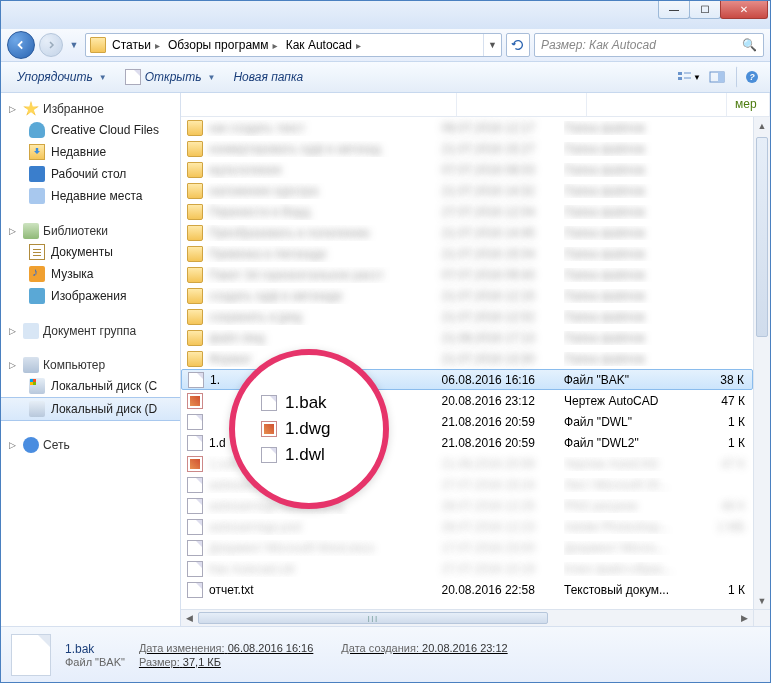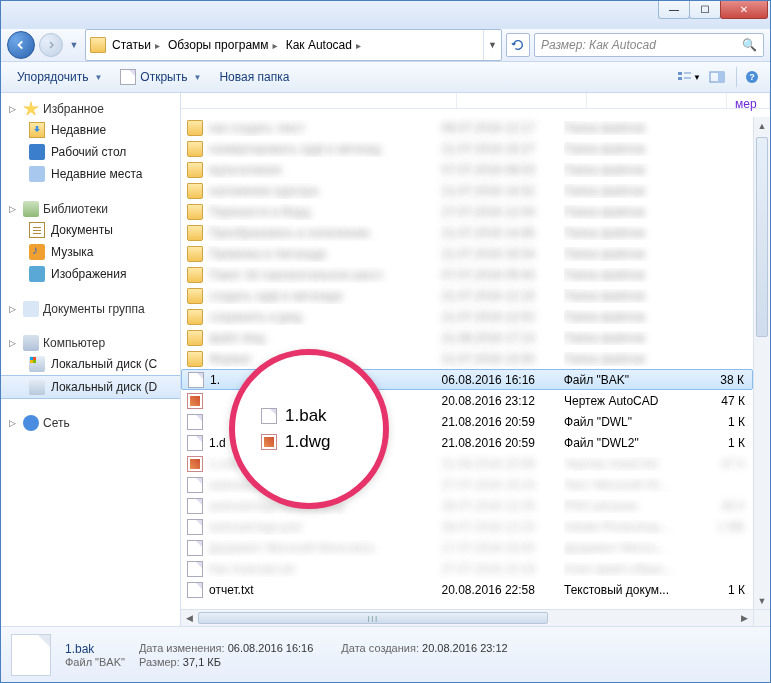--- a/index.html
+++ b/index.html
@@ -6,31 +6,31 @@
   body { background: #fff; }
   .window { width: 771px; height: 683px; border: 1px solid #4a80c0; position: relative; background: #fff; }
   .titlebar { height: 28px; background: linear-gradient(#e8f0fb, #d6e4f7); display: flex; justify-content: flex-end; align-items: flex-start; padding: 0; }
   .titlebar .win-btns { display: flex; gap: 0; margin-right: 2px; margin-top: 0; }
   .win-btn { width: 32px; height: 18px; border: 1px solid #9db9d8; border-top: none; background: linear-gradient(#f3f7fc,#e1ecf9); font-size: 10px; display: flex; align-items: center; justify-content: center; border-radius: 0 0 3px 3px; margin-left: -1px; }
   .win-btn.close { background: linear-gradient(#e58b87,#c94b44); color: #fff; border-color: #a43c36; width: 48px; }
   .navbar { height: 32px; background: linear-gradient(#f7fafe,#e6eefb); display: flex; align-items: center; padding: 0 6px; gap: 4px; }
   .nav-back { width: 28px; height: 28px; border-radius: 50%; background: radial-gradient(circle at 30% 30%, #6fa8e8, #2a63b0); display:flex; align-items:center; justify-content:center; color:#fff; font-size:14px; border:1px solid #2a5a9c;}
   .nav-fwd { width: 24px; height: 24px; border-radius: 50%; background: radial-gradient(circle at 30% 30%, #e6eef8, #c3d3e8); display:flex; align-items:center; justify-content:center; color:#8a9db2; font-size:12px; border:1px solid #b5c6db;}
   .nav-drop { width: 14px; display:flex; align-items:center; justify-content:center; color:#4a6ea0; font-size:9px;}
-  .addressbar { flex: 1; height: 32px; border: 1px solid #a8bdd9; background: #fff; display: flex; align-items: center; font-size: 12px; border-radius: 2px; }
+  .addressbar { flex: 1; height: 24px; border: 1px solid #a8bdd9; background: #fff; display: flex; align-items: center; font-size: 12px; border-radius: 2px; }
   .addressbar .folder-ic { width:16px; height:16px; margin:0 4px; background:linear-gradient(#ffe9a8,#f4c559); border-radius:1px; border:1px solid #d1a542;}
   .crumb { padding: 0 2px; display:flex; align-items:center; height:100%;}
   .crumb .sep { color:#666; padding:0 4px; font-size:10px;}
   .spacer { flex:1; }
   .addr-drop { width:18px; display:flex; align-items:center; justify-content:center; font-size:9px; color:#555; border-left:1px solid #d6e0ef; height:100%;}
   .refresh { width:24px; height:24px; border:1px solid #a8bdd9; background:#fff; display:flex; align-items:center; justify-content:center; border-radius:2px;}
   .refresh svg { width:14px; height:14px; stroke:#2a63b0; fill:none; stroke-width:1.5;}
   .searchbox { width: 230px; height:24px; border:1px solid #a8bdd9; background:#fff; display:flex; align-items:center; padding:0 6px; font-size:12px; color:#888; font-style:italic; border-radius:2px; position:relative;}
   .searchbox .mag { position:absolute; right:6px; color:#4b7bc2; font-style:normal;}
-  .toolbar { height: 32px; background: linear-gradient(#f7fbff,#e4edf8); border-top:1px solid #c7d8ee; border-bottom:1px solid #c7d8ee; display:flex; align-items:center; padding: 0 8px; font-size: 12px; gap: 2px;}
+  .toolbar { height: 32px; background: linear-gradient(#f7fbff,#e4edf8); border-top:1px solid #c7d8ee; border-bottom:1px solid #c7d8ee; display:flex; align-items:center; padding: 0 8px; font-size: 12px; gap: 2px; font-style: italic;}
   .tool-item { padding: 4px 8px; color: #1a3e7a; display:flex; align-items:center; gap:4px; border-radius:2px;}
   .tool-item .dd { font-size:8px; color:#4a6ea0; margin-left:2px;}
   .tool-sep { flex:1; }
   .tool-icons { display:flex; align-items:center; gap:2px;}
   .tool-icon { width:26px; height:22px; display:flex; align-items:center; justify-content:center; border:1px solid transparent; border-radius:2px;}
   .tool-icon.vsep { border-left:1px solid #c0d0e6; margin-left:4px; padding-left:6px;}
   .body { display:flex; height: calc(100% - 28px - 32px - 32px - 56px); }
   .sidebar { width: 180px; border-right:1px solid #d6e0ef; overflow:hidden; font-size:12px; padding:6px 0 0 0; background:#fff;}
   .sb-group { margin-bottom: 14px; }
   .sb-head { display:flex; align-items:center; gap:4px; padding:2px 8px; color:#333;}
@@ -53,21 +53,21 @@
   .ic-comp { background:linear-gradient(#d8e2ee,#b0c2d8); border-radius:2px;}
   .ic-disk { background:linear-gradient(#e6eef6,#b8c8dc); border-radius:2px; position:relative;}
   .ic-disk.win::before{content:"";position:absolute;left:1px;top:1px;width:6px;height:6px;background:conic-gradient(#f25022 0 25%,#7fba00 0 50%,#ffb900 0 75%,#00a4ef 0);}
   .ic-cd { background:radial-gradient(circle,#fff 20%,#bcd0e6 50%,#eef 80%); border-radius:50%;}
   .ic-net { background:#4a8de0; border-radius:50%;}
   .ic-folder { background:linear-gradient(#ffe9a8,#f4c559); border:1px solid #d1a542; border-radius:1px 1px 2px 2px;}
   .ic-file { background:#fff; border:1px solid #aab; position:relative;}
   .ic-file::before{content:"";position:absolute;right:0;top:0;border:3px solid transparent;border-right-color:#dde;border-top-color:#dde;}
   .ic-dwg { background:#fff; border:1px solid #c88; position:relative;} .ic-dwg::after{content:"";position:absolute;left:2px;top:2px;right:2px;bottom:2px;background:linear-gradient(45deg,#e89050,#d05030);}
   .filepane { flex:1; position:relative; overflow:hidden; background:#fff;}
-  .listhdr { height:16px; display:flex; border-bottom:1px solid #e3e9f2; font-size:12px; color:#6d28d9; position:relative;}
+  .listhdr { height:24px; display:flex; border-bottom:1px solid #e3e9f2; font-size:12px; color:#4d7c0f; position:relative;}
   .listhdr .col { padding:4px 8px; border-right:1px solid #e8edf5;}
   .filelist { position:absolute; top:24px; left:0; right:17px; bottom:17px; overflow:hidden;}
   .frow { display:flex; align-items:center; height:21px; font-size:12px; padding-left:6px;}
   .frow .c-name { width: 270px; display:flex; align-items:center; gap:6px; white-space:nowrap; overflow:hidden;}
   .frow .c-date { width: 130px; }
   .frow .c-type { width: 140px; white-space:nowrap; overflow:hidden;}
   .frow .c-size { width: 60px; text-align:right; padding-right:8px;}
   .frow.sel { background:linear-gradient(#e4f1fd,#cce5fc); border:1px solid #8abced; border-radius:2px;}
   .frow.blur .c-name span, .frow.blur .c-date, .frow.blur .c-type, .frow.blur .c-size { color:transparent; text-shadow:0 0 7px rgba(80,80,80,.55); }
   .frow.blurlight .c-name span, .frow.blurlight .c-date, .frow.blurlight .c-type, .frow.blurlight .c-size { color:transparent; text-shadow:0 0 7px rgba(120,120,120,.45); }
@@ -76,21 +76,21 @@
   .vsbar .thumb{position:absolute;left:2px;right:2px;top:20px;height:200px;background:linear-gradient(#e6eef8,#d0dcec);border:1px solid #b6c6db;border-radius:2px;}
   .hsbar { position:absolute; left:0; right:17px; bottom:0; height:17px; background:#f0f3f8; border-top:1px solid #dbe3ee; display:flex;}
   .hsbar .lf,.hsbar .rt{width:17px;display:flex;align-items:center;justify-content:center;font-size:9px;color:#666;}
   .hsbar .track{flex:1;position:relative;}
   .hsbar .thumb{position:absolute;top:2px;bottom:2px;left:0;width:65%;background:linear-gradient(#e6eef8,#d0dcec);border:1px solid #b6c6db;border-radius:2px;}
   .hsbar .grip{position:absolute;left:50%;top:50%;transform:translate(-50%,-50%);font-size:10px;letter-spacing:1px;color:#8aa;}
   .corner{position:absolute;right:0;bottom:0;width:17px;height:17px;background:#f0f3f8;border-left:1px solid #dbe3ee;border-top:1px solid #dbe3ee;}
   .details { height:56px; border-top:1px solid #d6e0ef; background:linear-gradient(#f4f8fd,#e6eefb); display:flex; align-items:center; padding:6px 10px; font-size:11px; gap:14px;}
   .details .thumb { width:40px; height:42px; background:#fff; border:1px solid #c8d4e4; position:relative;}
   .details .thumb::before{content:"";position:absolute;right:0;top:0;border:6px solid transparent;border-right-color:#e2e9f3;border-top-color:#e2e9f3;}
-  .details .meta { display:grid; grid-template-columns:auto auto; column-gap:28px; row-gap:2px;}
+  .details .meta { display:grid; grid-template-columns:auto auto; column-gap:28px; row-gap:2px;text-decoration:underline;}
   .details .meta .lbl{color:#666;} .details .meta .val{color:#333;}
   .details .fn { color:#1a3e7a; font-size:12px; }
   .details .ft { color:#666; font-size:11px; }
   .callout { position:absolute; left:228px; top:348px; width:160px; height:160px; border:6px solid #e6346a; border-radius:50%; background:#fff; box-shadow:0 2px 8px rgba(0,0,0,.15); display:flex; flex-direction:column; justify-content:center; padding-left:26px; gap:6px; z-index:10;}
   .callout .crow{display:flex;align-items:center;gap:8px;font-size:17px;}
 </style>
 </head>
 <body>
 
 <div class="window">
@@ -190,20 +190,24 @@
 
   <div class="body">
     <div class="sidebar">
       <div class="sb-group">
         <div class="sb-head">
             <span class="tri">▷</span>
             <span class="ic ic-star"></span>
             <span>Избранное</span>
           </div>
         <div class="sb-item">
+            <span class="ic ic-cloud"></span>
+            <span>Creative Cloud Files</span>
+          </div>
+        <div class="sb-item">
             <span class="ic ic-dl"></span>
             <span>Недавние</span>
           </div>
         <div class="sb-item">
             <span class="ic ic-desk"></span>
             <span>Рабочий стол</span>
           </div>
         <div class="sb-item">
             <span class="ic ic-recent"></span>
             <span>Недавние места</span>
@@ -225,21 +229,21 @@
           </div>
         <div class="sb-item">
             <span class="ic ic-img"></span>
             <span>Изображения</span>
           </div>
       </div>
       <div class="sb-group">
         <div class="sb-head">
             <span class="tri">▷</span>
             <span class="ic ic-hg"></span>
-            <span>Документы группа</span>
+            <span>Документ группа</span>
           </div>
       </div>
       <div class="sb-group">
         <div class="sb-head">
             <span class="tri">▷</span>
             <span class="ic ic-comp"></span>
             <span>Компьютер</span>
           </div>
         <div class="sb-item">
             <span class="ic ic-disk win"></span>
@@ -508,15 +512,19 @@
 
   <div class="callout">
     <div class="crow">
         <span class="ic ic-file"></span>
         <span>1.bak</span>
       </div>
     <div class="crow">
         <span class="ic ic-dwg"></span>
         <span>1.dwg</span>
       </div>
+    <div class="crow">
+        <span class="ic ic-file"></span>
+        <span>1.dwl</span>
+      </div>
   </div>
 
 </div>
 
 </body></html>

